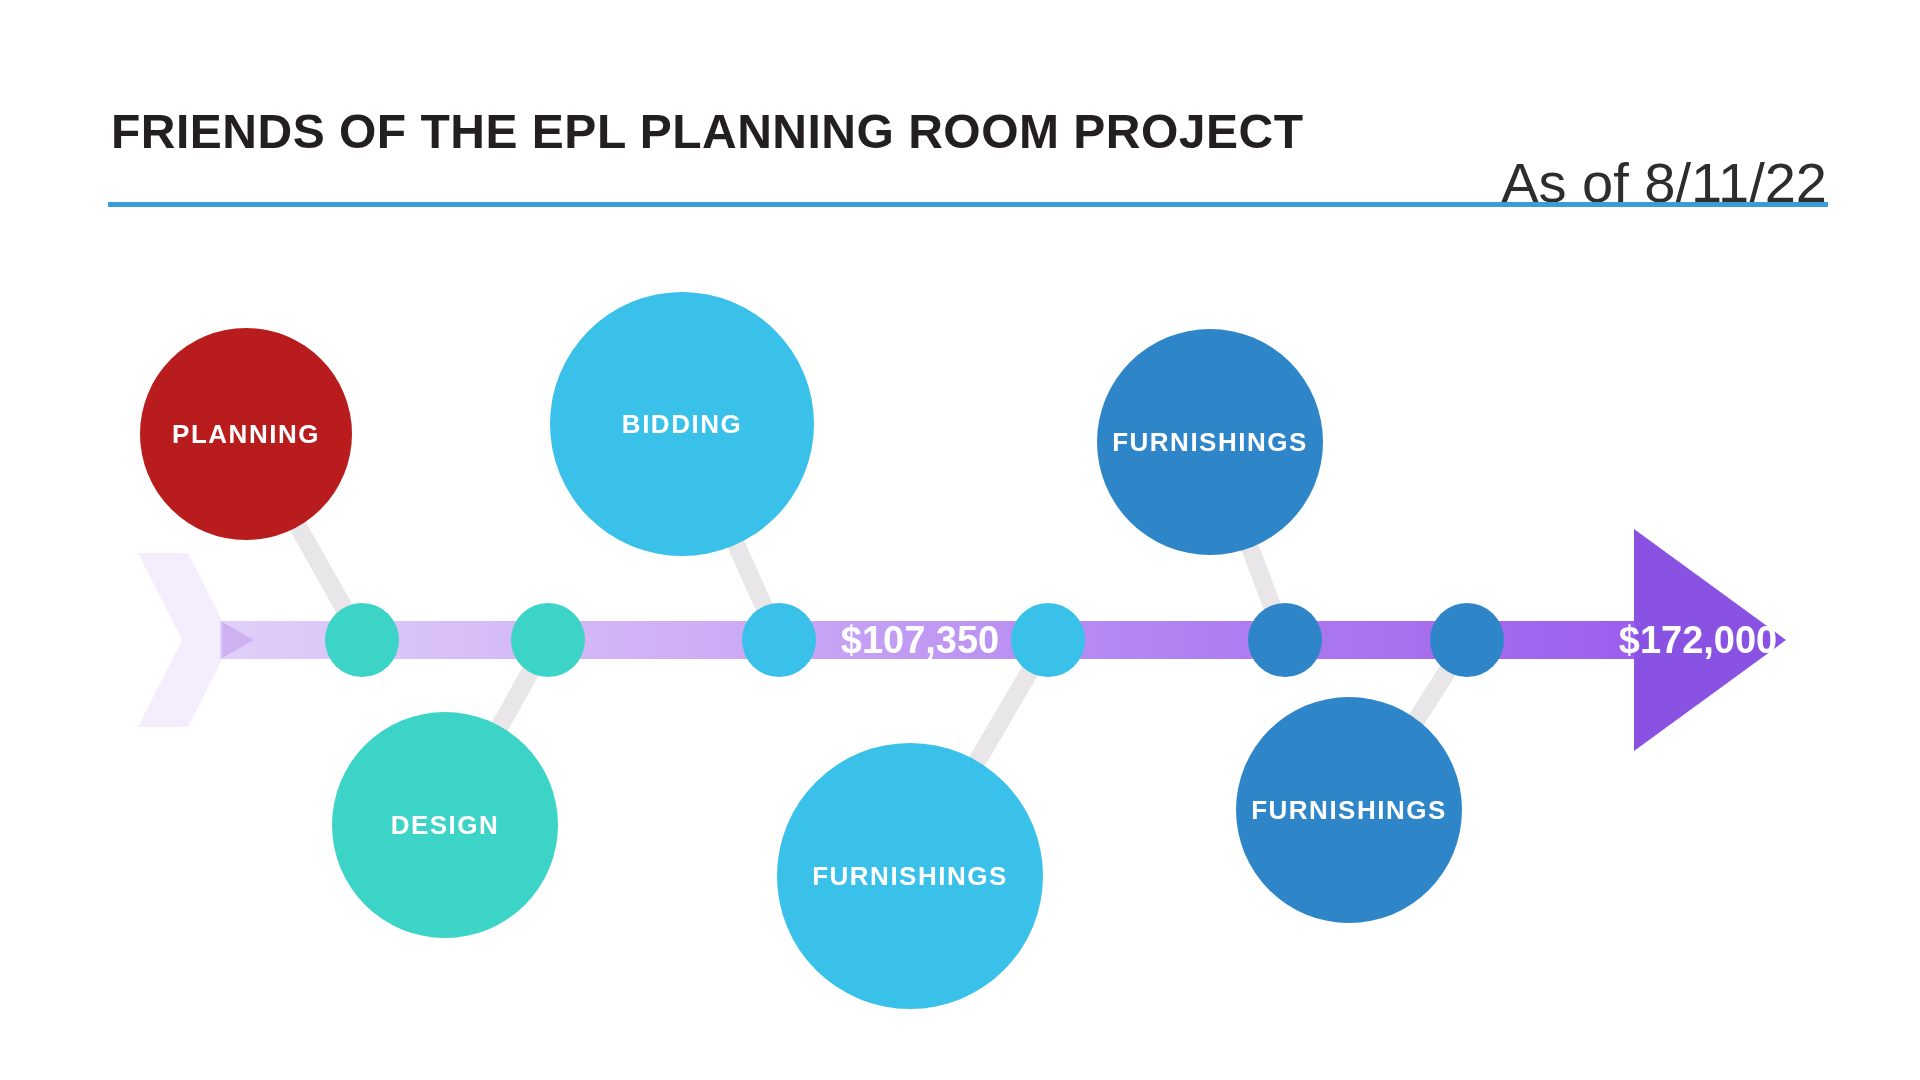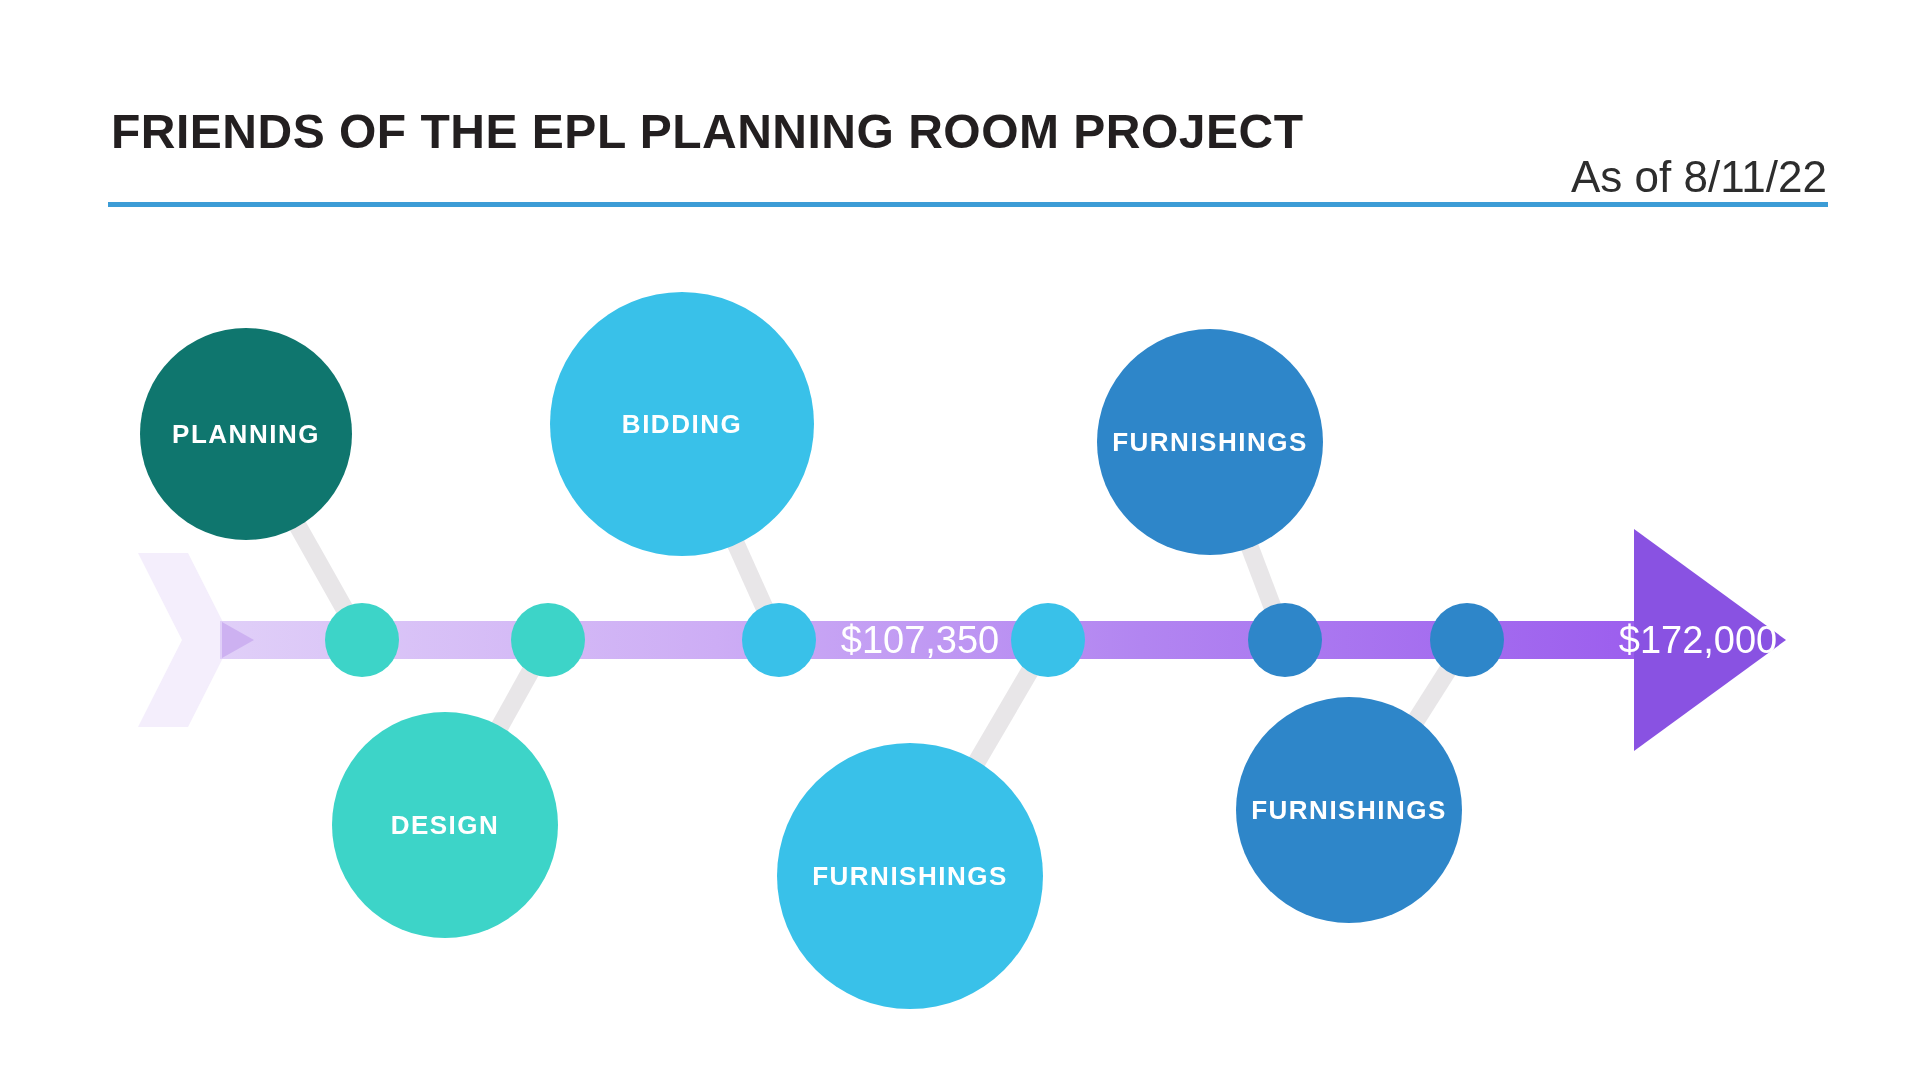--- a/index.html
+++ b/index.html
@@ -7,21 +7,21 @@
     position:relative;width:1920px;height:1080px;background:#ffffff;overflow:hidden;
     font-family:"Liberation Sans","DejaVu Sans",sans-serif;
   }
   .title{
     position:absolute;left:111px;top:106px;
     font-size:48px;font-weight:800;letter-spacing:.5px;color:#231f20;
     white-space:nowrap;line-height:1.1;
   }
   .asof{
     position:absolute;right:93px;top:154px;
-    font-size:44px;font-weight:300;color:#2d2d2d;line-height:1.05;
+    font-size:56px;font-weight:300;color:#2d2d2d;line-height:1.05;
     white-space:nowrap;
   }
   .rule{
     position:absolute;left:108px;top:202px;width:1720px;height:5px;
     background:#3c9cd6;
   }
   .art{position:absolute;left:0;top:0;width:1920px;height:1080px;}
   .phase-circle{
     position:absolute;border-radius:50%;
     display:flex;align-items:center;justify-content:center;text-align:center;
@@ -32,21 +32,21 @@
   }
   .c-planning{left:140px;top:328px;width:212px;height:212px;}
   .c-design{left:332px;top:712px;width:226px;height:226px;}
   .c-bidding{left:550px;top:292px;width:264px;height:264px;}
   .c-construction{left:777px;top:743px;width:266px;height:266px;}
   .c-technology{left:1097px;top:329px;width:226px;height:226px;}
   .c-furnishings{left:1236px;top:697px;width:226px;height:226px;}
   .amount{
     position:absolute;top:617px;height:46px;width:300px;
     display:flex;align-items:center;justify-content:center;
-    color:#ffffff;font-size:38px;font-weight:400;white-space:nowrap;
+    color:#ffffff;font-size:38px;font-weight:700;white-space:nowrap;
   }
   .amount-raised{left:770px;}
   .amount-goal{left:1548px;}
 </style>
 </head>
 <body>
 
 <div class="canvas">
 
   <div class="title">FRIENDS OF THE EPL PLANNING ROOM PROJECT</div>
@@ -83,21 +83,21 @@
     <g>
       <circle cx="362" cy="640" r="37" fill="#3dd4c8"></circle>
       <circle cx="548" cy="640" r="37" fill="#3dd4c8"></circle>
       <circle cx="779" cy="640" r="37" fill="#39c1e9"></circle>
       <circle cx="1048" cy="640" r="37" fill="#39c1e9"></circle>
       <circle cx="1285" cy="640" r="37" fill="#2e86c9"></circle>
       <circle cx="1467" cy="640" r="37" fill="#2e86c9"></circle>
     </g>
   </svg>
 
-  <div class="phase-circle c-planning" style="background-color: #0f766e;">
+  <div class="phase-circle c-planning" style="background-color: #b91c1c;">
     <span class="phase-label">PLANNING</span>
   </div>
   <div class="phase-circle c-bidding" style="background-color: rgb(57, 193, 233);">
     <span class="phase-label">BIDDING</span>
   </div>
   <div class="phase-circle c-design" style="background-color: rgb(61, 212, 200);">
     <span class="phase-label">DESIGN</span>
   </div>
   <div class="phase-circle c-construction" style="background-color: rgb(57, 193, 233);">
     <span class="phase-label">FURNISHINGS</span>

